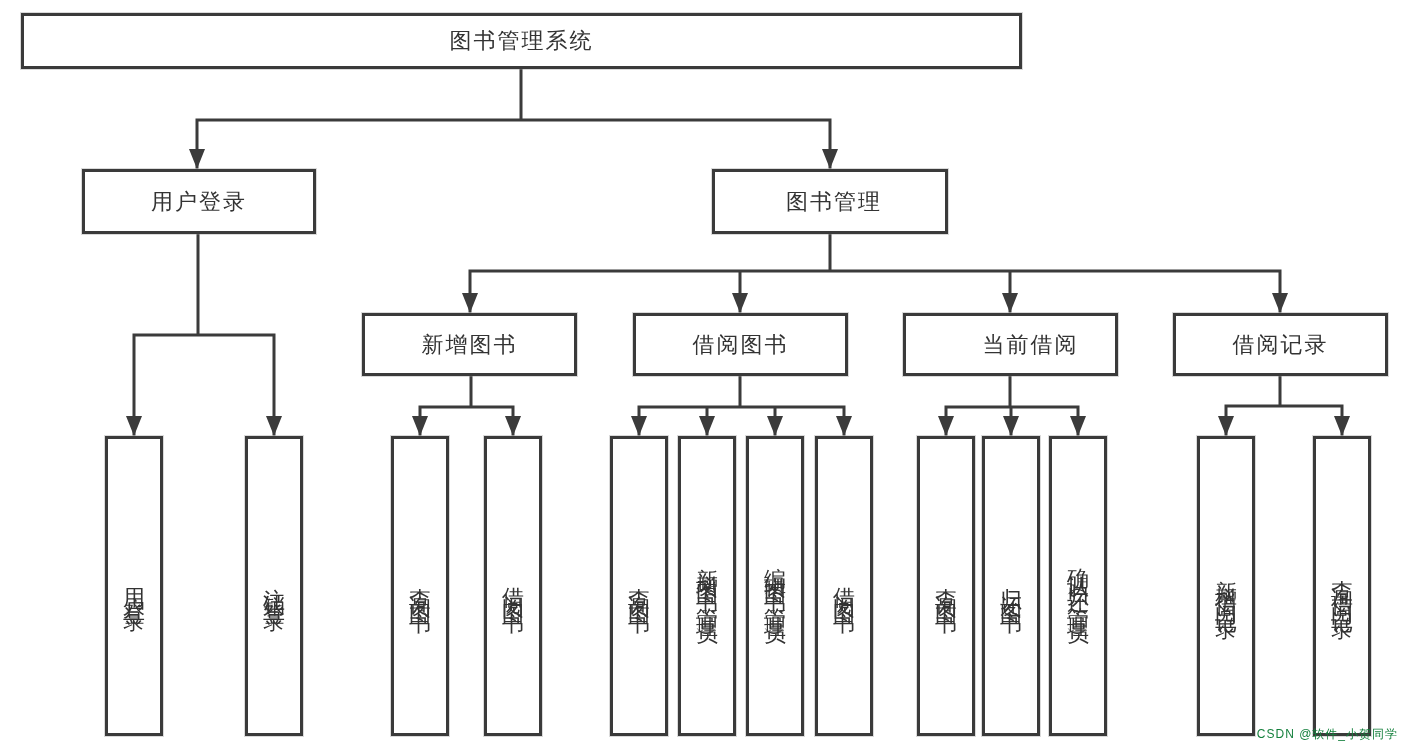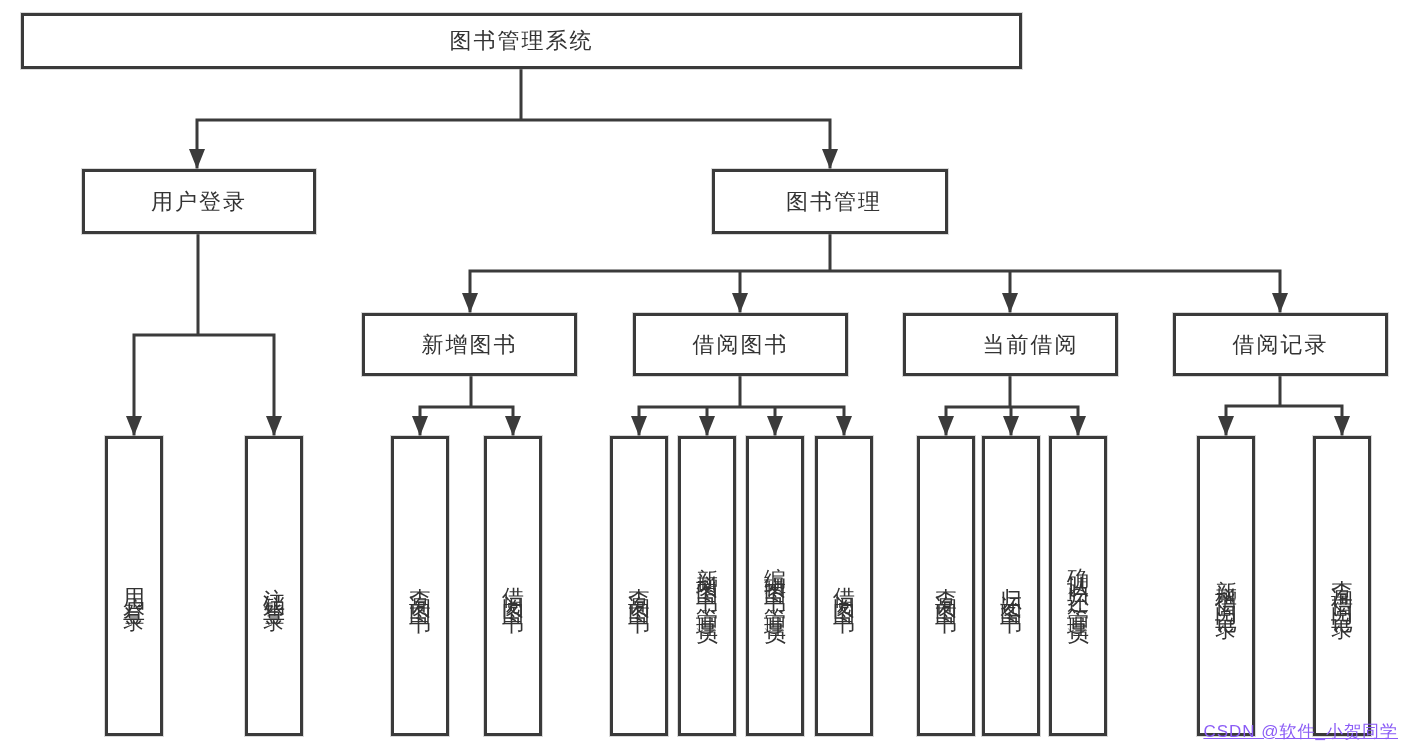--- a/index.html
+++ b/index.html
@@ -44,25 +44,24 @@
     font-size: 22px;
     letter-spacing: 8px;
     line-height: 1;
     white-space: nowrap;
   }
   .watermark {
     position: absolute;
     z-index: 3;
     right: 7px;
     bottom: 4px;
-    font-size: 17px;
-    color: #8b5cf6;
+    font-size: 12px;
+    color: #15803d;
     letter-spacing: 1px;
     white-space: nowrap;
-    text-decoration: underline;
   }
 </style>
 </head>
 <body>
 
 <div class="stage">
 
   <svg class="connectors" width="1405" height="747" viewBox="0 0 1405 747">
     <g stroke="#3b3b3b" stroke-width="3" fill="none" stroke-linecap="square">
 

